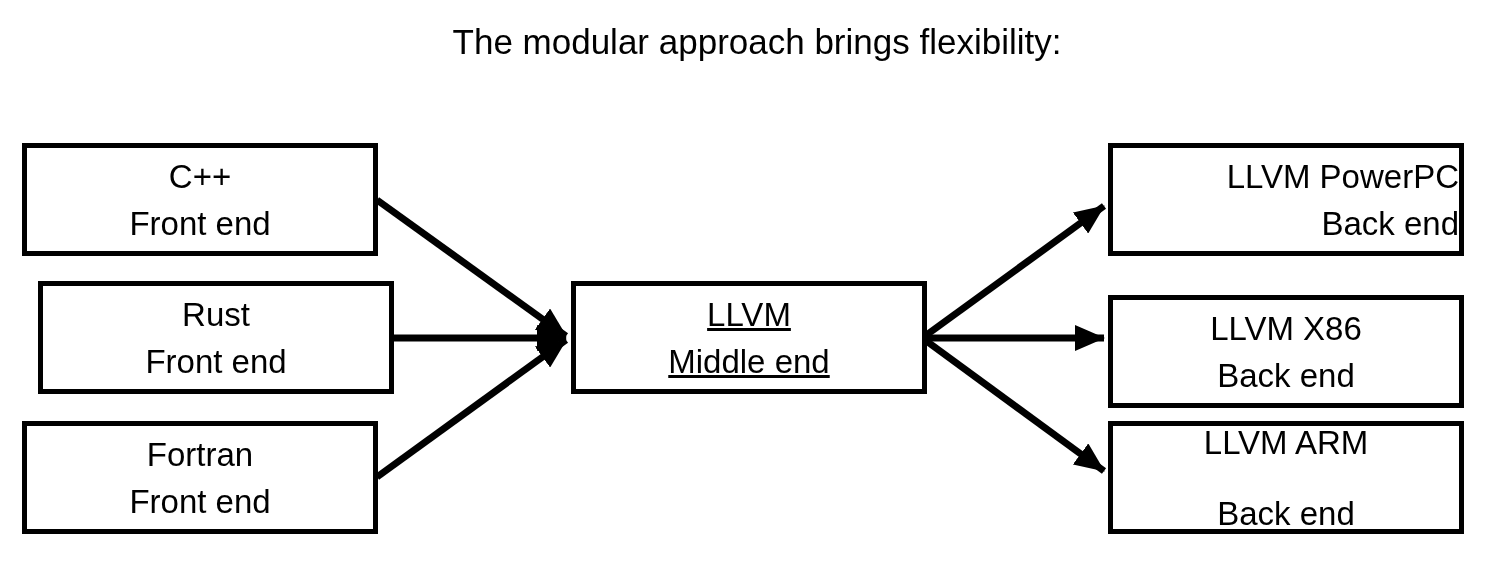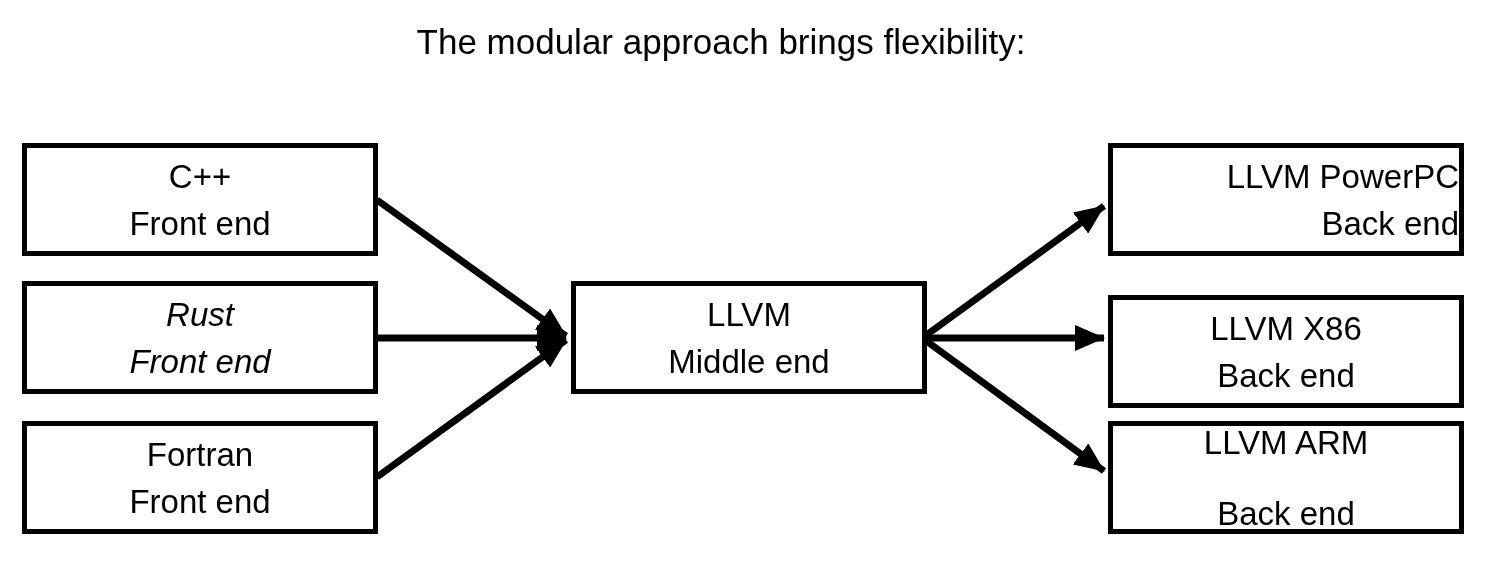--- a/index.html
+++ b/index.html
@@ -19,41 +19,42 @@
   .title {
     position: absolute;
     top: 22px;
     left: 0;
     width: 1442px;
     text-align: center;
     font-size: 35px;
     letter-spacing: 0px;
     color: #000000;
     white-space: nowrap;
+    padding-left: 36px;
   }
   .node {
     position: absolute;
     width: 356px;
     height: 113px;
     box-sizing: border-box;
     border: 5px solid #000000;
     background: #ffffff;
     display: flex;
     flex-direction: column;
     align-items: center;
     justify-content: center;
     text-align: center;
     font-size: 33px;
     line-height: 47px;
     white-space: nowrap;
   }
   .fe-cpp     { left: 22px;   top: 143px; }
-  .fe-rust    { left: 22px;   top: 281px; font-style: italic; }
+  .fe-rust    { left: 38px;   top: 281px; }
   .fe-fortran { left: 22px;   top: 421px; }
-  .middle     { left: 571px;  top: 281px; }
+  .middle     { left: 571px;  top: 281px; text-decoration: underline; }
   .be-powerpc { left: 1108px; top: 143px; align-items: flex-end; }
   .be-x86     { left: 1108px; top: 281px; margin-top: 14px; }
   .be-arm     { left: 1108px; top: 421px; gap: 24px; }
   svg.edges {
     position: absolute;
     left: 0;
     top: 0;
     width: 1496px;
     height: 562px;
   }

